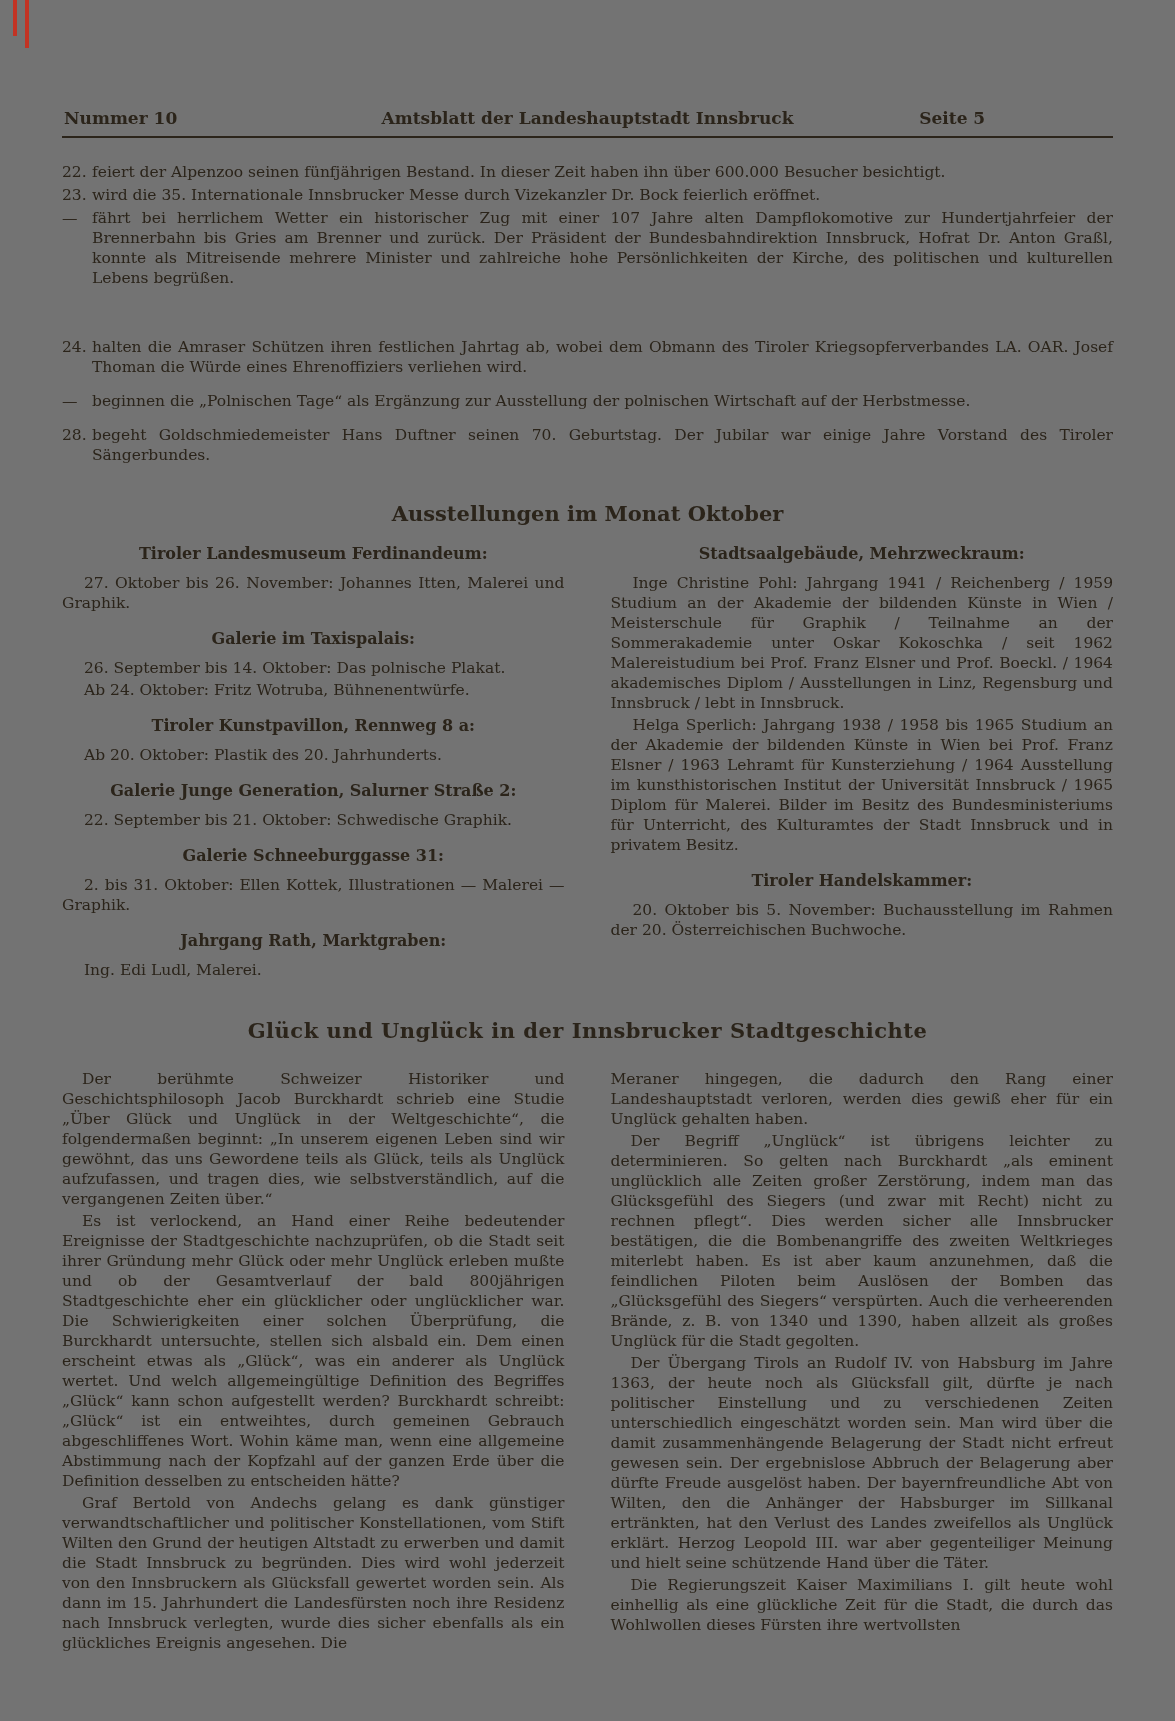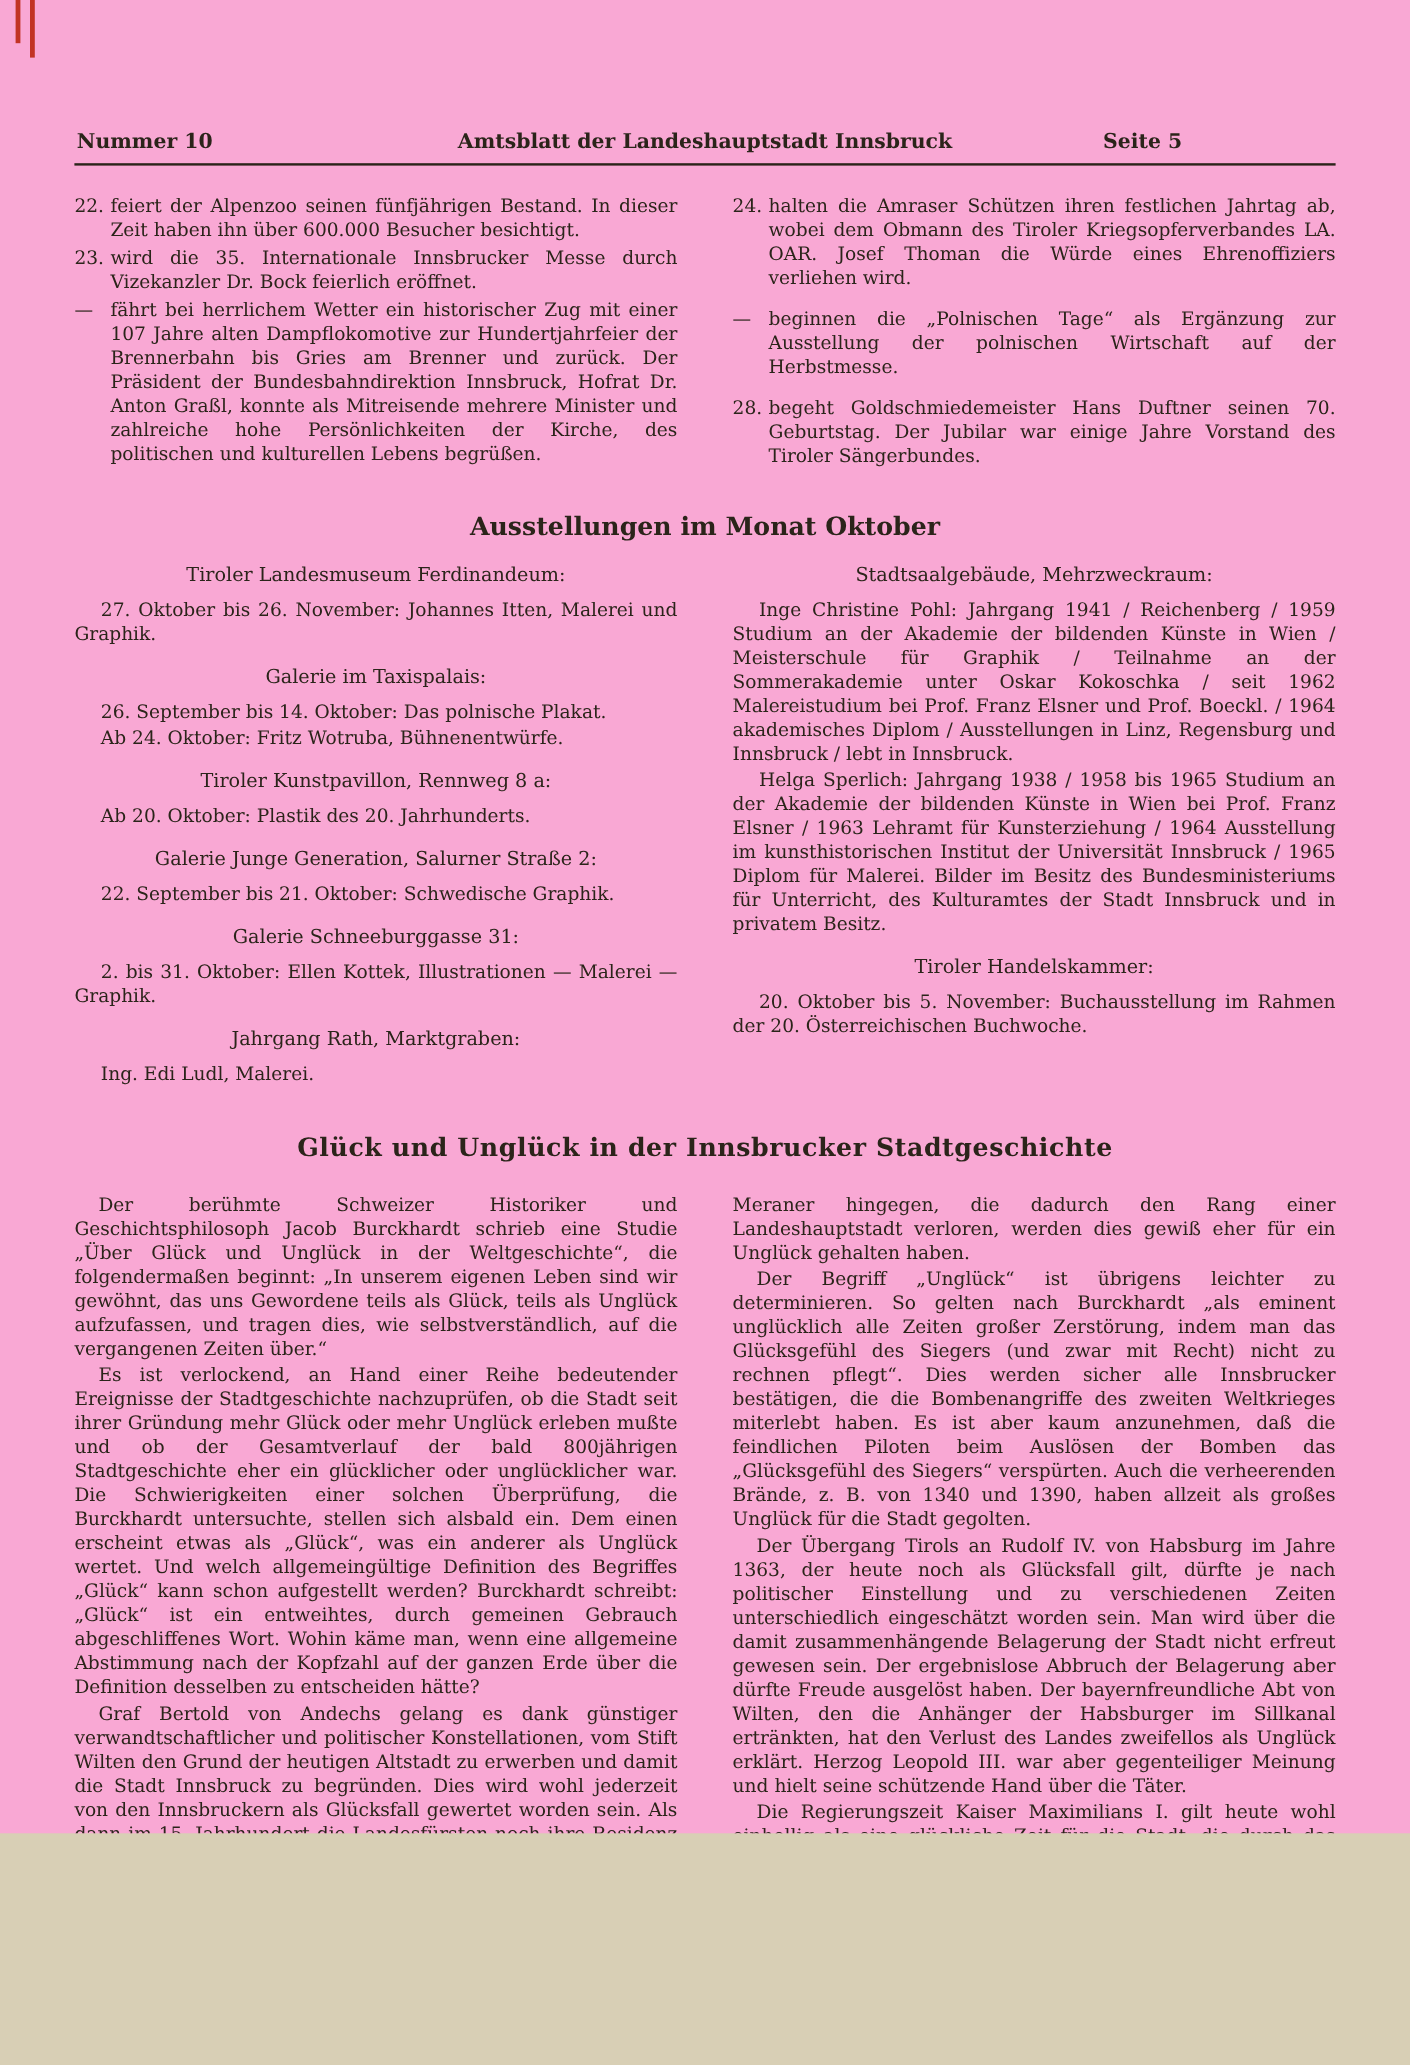--- a/index.html
+++ b/index.html
@@ -1,20 +1,20 @@
 <!DOCTYPE html>
 <html><head>
 <meta charset="utf-8">
 <style>
   * { margin:0; padding:0; box-sizing:border-box; }
   html,body { background:#d8cfb5; }
   .page {
-    width:1175px; height:1528px;
+    width:1175px; height:1721px;
     margin:0 auto;
-    background:#f9a8d4;
+    background:#737373;
     color:#2b241a;
     font-family:"DejaVu Serif", "Liberation Serif", serif;
     position:relative;
     padding:76px 62px 40px 62px;
     overflow:hidden;
   }
   .regmark { position:absolute; background:#c23324; }
   .regmark.m1 { left:13px; top:0; width:4px; height:36px; }
   .regmark.m2 { left:25px; top:0; width:4px; height:48px; }
 
@@ -26,28 +26,28 @@
   }
   .masthead .left  { text-align:left; }
   .masthead .mid   { text-align:left;margin-top:32px; }
   .masthead .right { text-align:center; }
 
   .cols { display:flex; gap:46px; }
   .col  { flex:1 1 0; min-width:0; }
 
   .body-text { font-size:15.5px; line-height:20px; text-align:justify; }
 
-  .news { margin-top:24px; }
+  .news { margin-top:24px;flex-direction:column; }
   .news-item { padding-left:30px; text-indent:-30px; margin-bottom:3px; }
   .news-item .marker { display:inline-block; width:30px; text-indent:0; }
   .rightcol .news-item { margin-bottom:14px; }
 
   .sec-title { text-align:center; font-weight:bold; font-size:21px; margin:22px 0 2px 0; }
 
-  .venue { text-align:center; font-weight:normal; font-size:16px; margin:16px 0 9px 0; }
+  .venue { text-align:center; font-weight:bold; font-size:16px; margin:16px 0 9px 0; }
   .entry { text-indent:22px; margin-bottom:2px; }
 
   .headline { text-align:center; font-weight:bold; font-size:21px; margin:36px 0 26px 0; letter-spacing:0.5px; }
 
   .para { text-indent:20px; margin-bottom:2px; }
   .para.noindent { text-indent:0; }
 </style>
 </head>
 <body>
 

